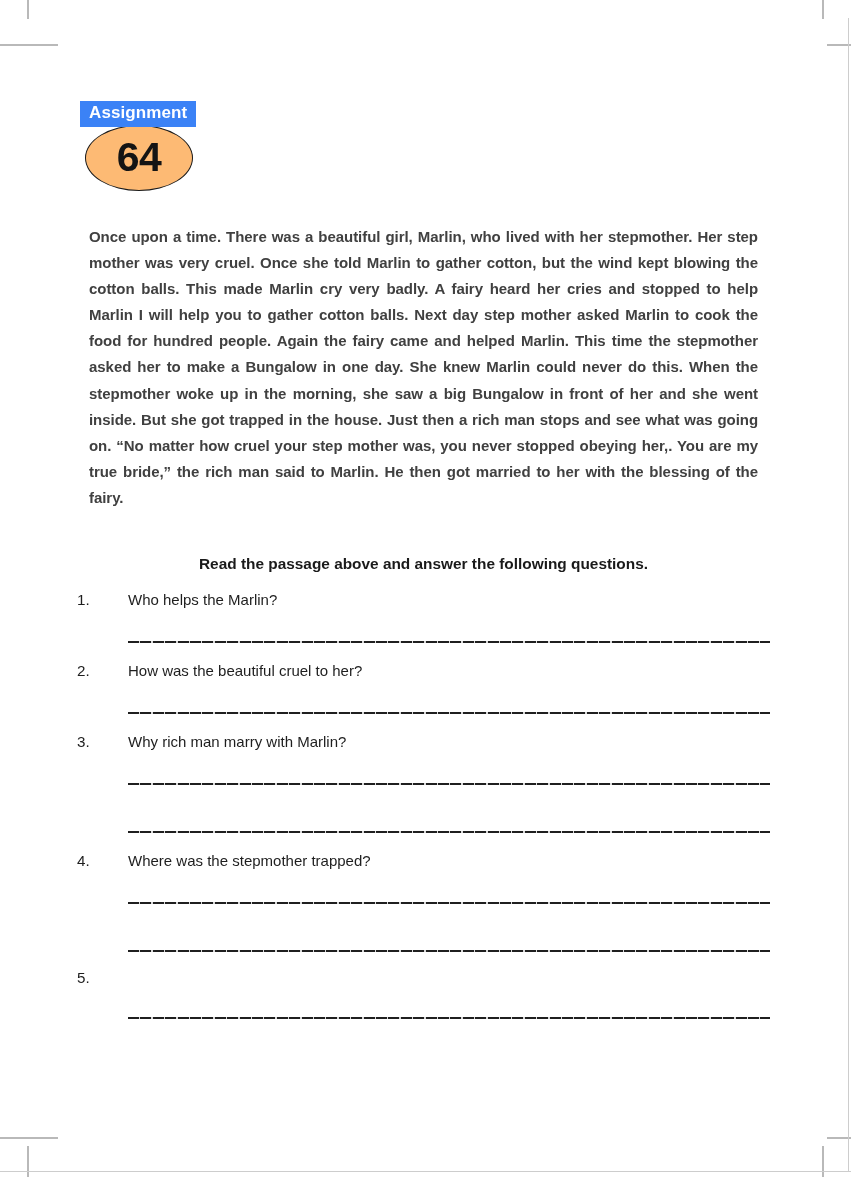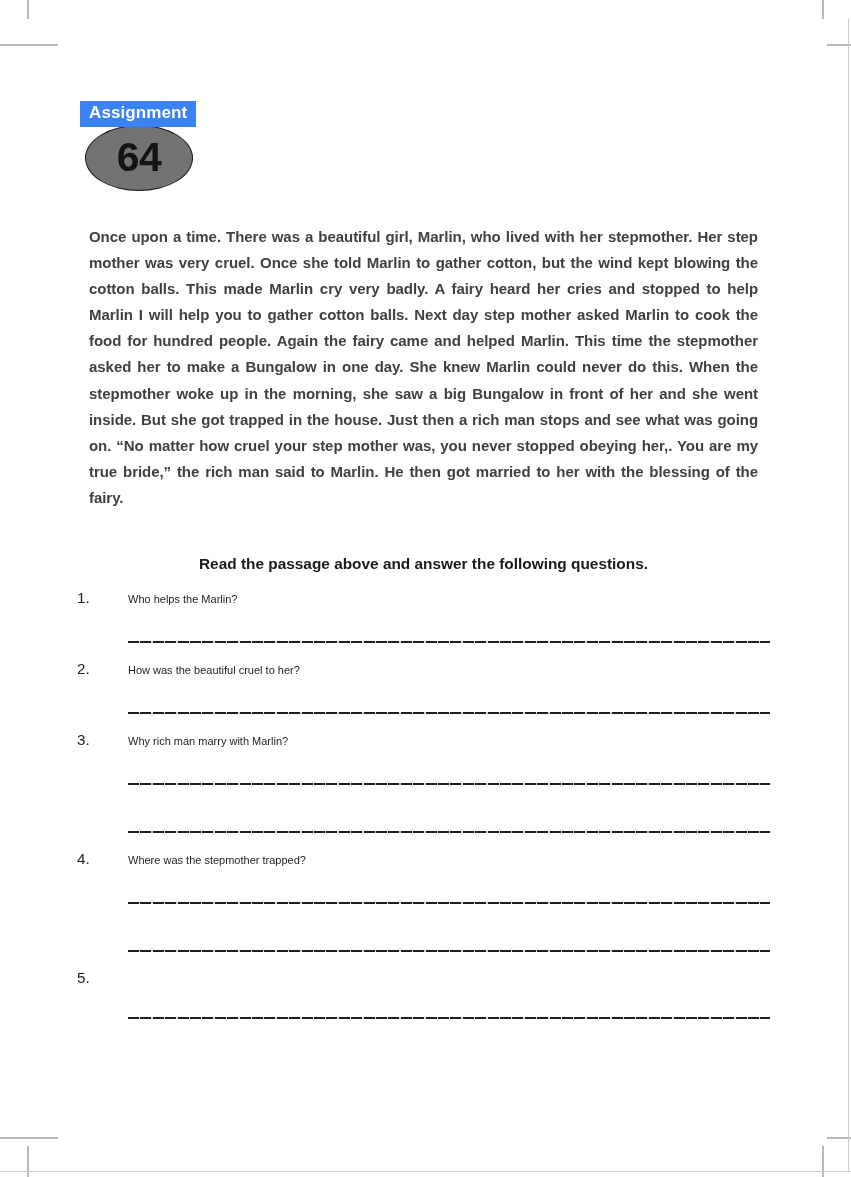--- a/index.html
+++ b/index.html
@@ -60,21 +60,21 @@
     z-index: 2;
   }
   .badge-oval {
     position: absolute;
     left: 5px;
     top: 24px;
     width: 106px;
     height: 64px;
     border: 1.6px solid #1b1b1b;
     border-radius: 50% / 50%;
-    background: #737373;
+    background: #fdba74;
     z-index: 1;
     display: flex;
     align-items: center;
     justify-content: center;
   }
   .badge-number {
     font-size: 41px;
     font-weight: bold;
     color: #141414;
     line-height: 1;
@@ -128,21 +128,21 @@
 
   .question-num {
     width: 51px;
     flex: 0 0 51px;
     font-size: 15.2px;
     font-weight: normal;
     color: #1e1e1e;
   }
 
   .question-text {
-    font-size: 11px;
+    font-size: 15px;
     font-weight: normal;
     color: #1e1e1e;
     line-height: 21px;
   }
 
   .answer-lines {
     padding-top: 11px;
   }
 
   .answer-line {

